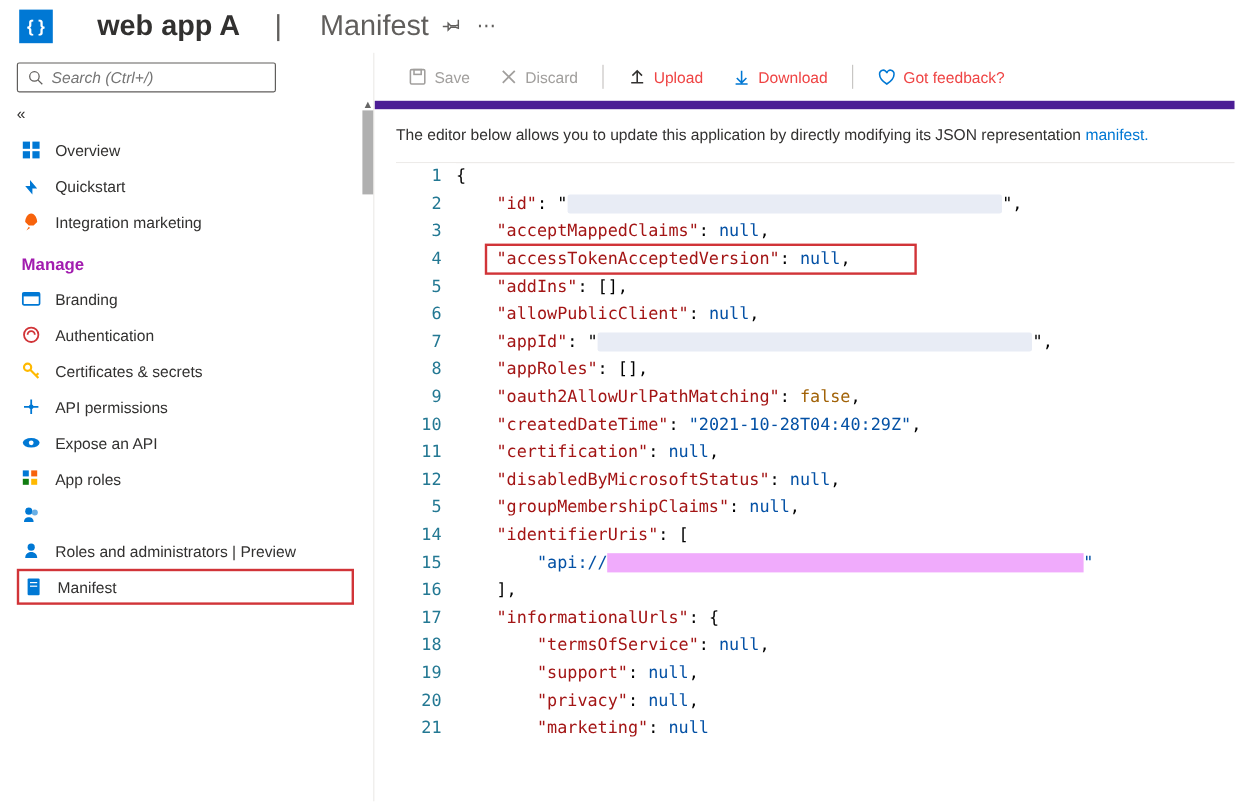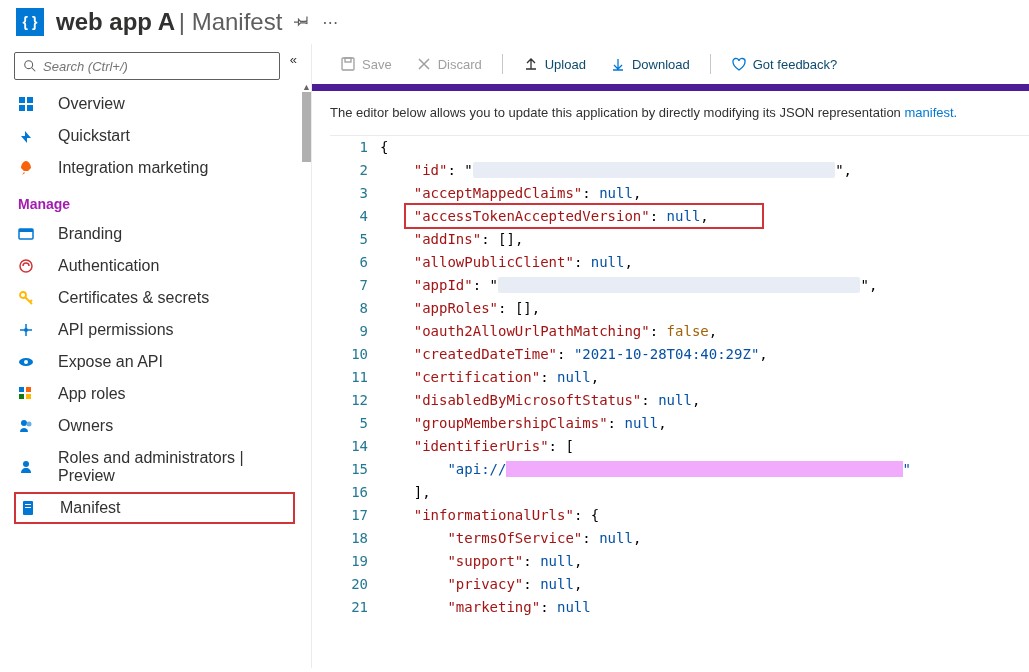--- a/index.html
+++ b/index.html
@@ -19,20 +19,21 @@
     .app-icon {
       width: 28px; height: 28px;
       background: #0078d4;
       display: flex; align-items: center; justify-content: center;
       color: #fff; font-size: 14px; font-weight: 600;
     }
     .title {
       font-size: 24px;
       font-weight: 600;
       color: #323130;
+      margin-left: 25px;
     }
     .title-sub {
       font-weight: 300;
       color: #605e5c;
     }
     .pin-icon, .more-icon {
       color: #605e5c;
       cursor: pointer;
       font-size: 16px;
     }
@@ -45,20 +46,21 @@
       border-right: 1px solid #edebe9;
       display: flex;
       flex-direction: column;
       position: relative;
     }
     .search-row {
       display: flex;
       align-items: flex-start;
       padding: 8px 14px;
       gap: 10px;
+      flex-direction: column;
     }
     .search-box {
       flex: 1;
       display: flex;
       align-items: center;
       border: 1px solid #605e5c;
       border-radius: 2px;
       padding: 4px 8px;
       height: 28px;
     }
@@ -92,23 +94,23 @@
       position: absolute;
       right: 0;
       top: 38px;
       font-size: 9px;
       color: #666;
     }
     .nav-item {
       display: flex;
       align-items: center;
       padding: 7px 18px;
-      gap: 24px;
+      gap: 12px;
       cursor: pointer;
-      font-size: 16px;
+      font-size: 13px;
       color: #323130;
     }
     .nav-item.selected { font-weight: 400; }
     .nav-icon { width: 16px; height: 16px; display: flex; align-items: center; justify-content: center; flex-shrink: 0; }
     .nav-label { flex: 1; }
     .nav-section-header {
       padding: 12px 18px 6px;
       font-size: 14px;
       font-weight: 600;
       color: #a21caf;
@@ -131,21 +133,21 @@
       gap: 4px;
       border-bottom: 7px solid #4c1d95;
     }
     .tb-btn {
       display: flex;
       align-items: center;
       gap: 6px;
       padding: 4px 10px;
       cursor: pointer;
       font-size: 13px;
-      color: #0c4a6e;
+      color: #ef4444;
     }
     .tb-btn.disabled { color: #a19f9d; }
     .tb-sep { width: 1px; height: 20px; background: #c8c6c4; margin: 0 6px; }
     .description {
       padding: 12px 18px;
       font-size: 13px;
       color: #323130;
       line-height: 1.5;
     }
     .description a { color: #0078d4; text-decoration: none; }
@@ -316,21 +318,20 @@
         <span class="nav-label">App roles</span>
       </div>
       <div class="nav-item">
         <span class="nav-icon">
             <svg width="16" height="16">
               <circle cx="6" cy="5" r="3" fill="#0078d4"></circle>
               <circle cx="11" cy="6" r="2.5" fill="#69afe5"></circle>
               <path d="M2 14c0-3 2-4 4-4s4 1 4 4z" fill="#0078d4"></path>
             </svg>
           </span>
-        <span class="nav-label">Owners</span>
       </div>
       <div class="nav-item">
         <span class="nav-icon">
             <svg width="16" height="16">
               <circle cx="8" cy="5" r="3" fill="#0078d4"></circle>
               <path d="M3 14c0-3 2-5 5-5s5 2 5 5z" fill="#0078d4"></path>
             </svg>
           </span>
         <span class="nav-label">Roles and administrators | Preview</span>
       </div>

